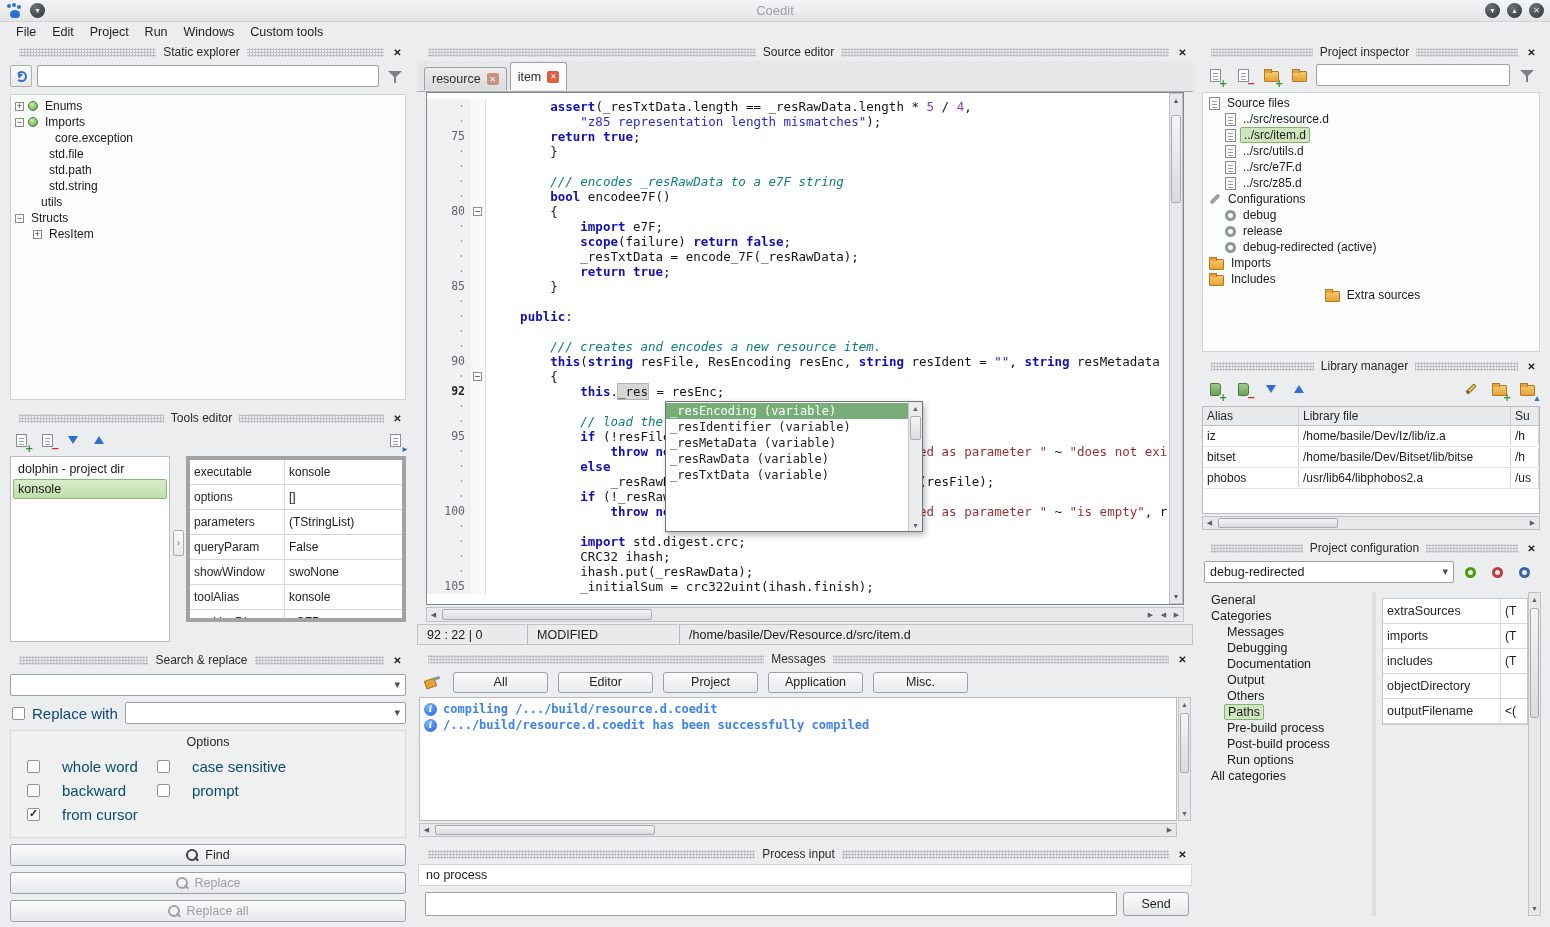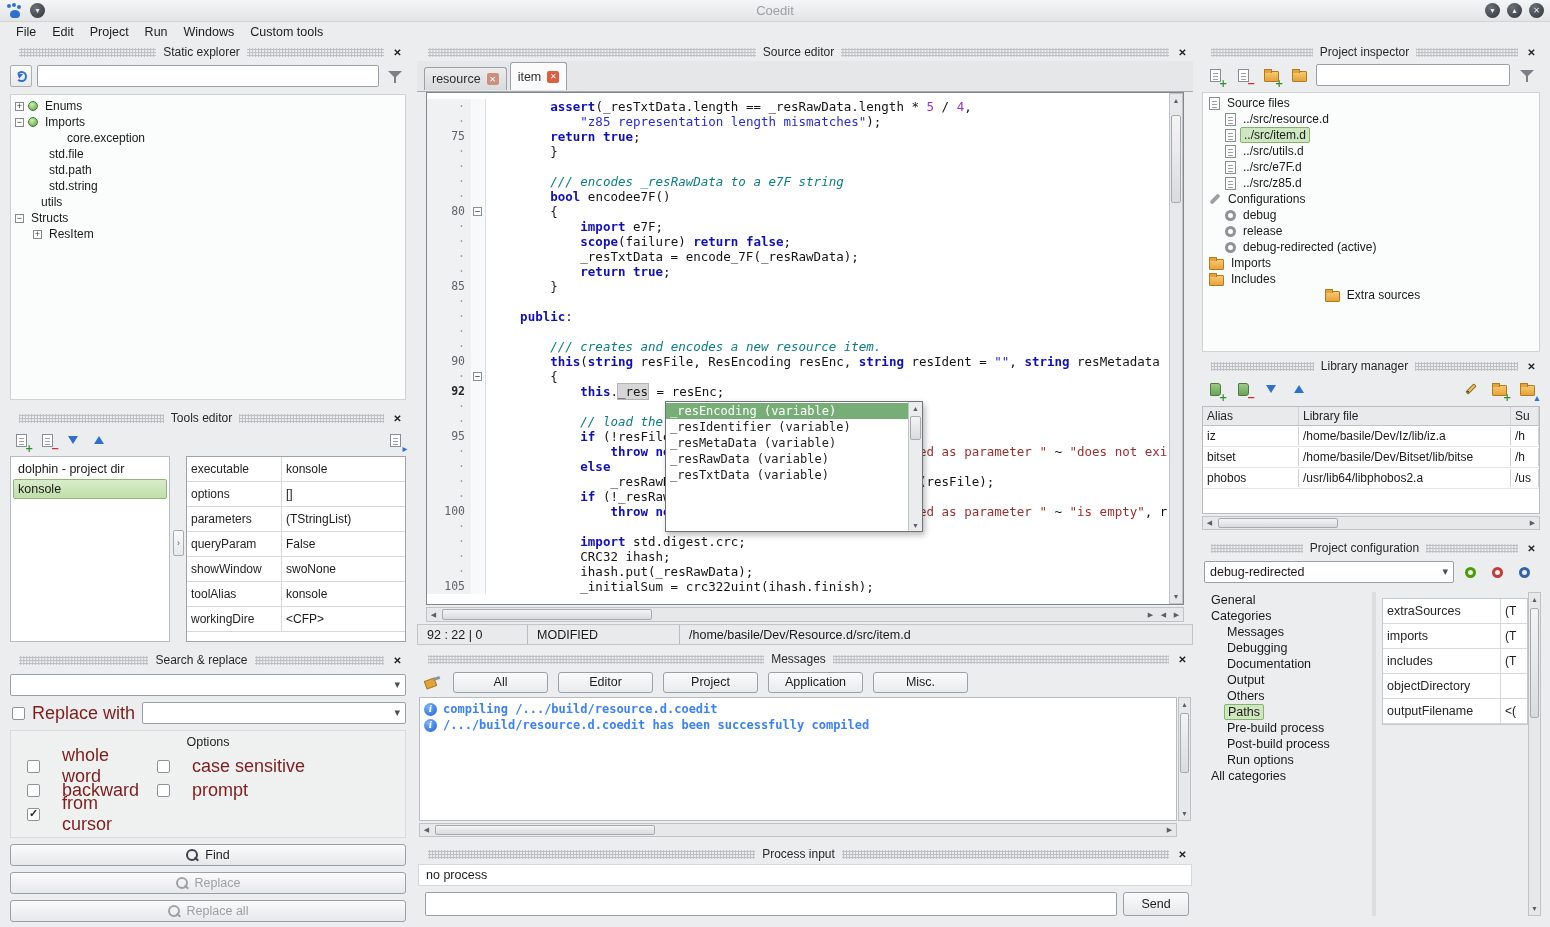--- a/index.html
+++ b/index.html
@@ -67,21 +67,21 @@
 
   
   .trow{height:16px;display:flex;align-items:center;gap:4px;font-size:12px;white-space:nowrap;overflow:hidden}
   .expander{width:9px;height:9px;border:1px solid #858a8e;background:#fff;font-size:9px;line-height:7px;text-align:center;color:#333;flex:none}
   .expspace{width:9px;flex:none}
   .tlabel{padding:0 3px;border-radius:2px}
   .sel-green{background:#cfe7c0;border:1px solid #85b36c}
   .chk{display:flex;align-items:center;gap:22px;height:18px}
   .chkbox{width:13px;height:13px;background:#fff;border:1px solid #8d9399;border-radius:2px;position:relative;flex:none}
   .chkbox.checked::before{content:"✓";position:absolute;left:1px;top:-2px;font-size:11px;font-weight:bold;color:#2b2e31}
-  .chklabel{font-size:18px;color:#7f1d1d}
+  .chklabel{font-size:15px;color:#0c4a6e}
 
   
   .sb{background:#e7e8e9;border:1px solid #bfc3c6;position:absolute;display:flex}
   .sb .tr{position:relative;flex:1}
   .sb .th{position:absolute;background:linear-gradient(#f4f4f5,#d9dbde);border:1px solid #a6abb0;border-radius:2px}
   .sb .ar{width:13px;display:flex;align-items:center;justify-content:center;color:#5a6066;font-size:7px;flex:none}
   .sb.v{flex-direction:column}
   .sb.v .ar{width:auto;height:13px}
 
   
@@ -91,21 +91,21 @@
   #se-tree{position:absolute;left:2px;top:50px;width:396px;height:306px;background:#fbfcfc;border:1px solid #cfd2d4;padding-top:3px;overflow:hidden}
 
   #p-tools{left:8px;top:410px;width:400px;height:238px}
   #te-toolbar{position:absolute;left:2px;top:18px;width:396px;height:24px;display:flex;align-items:center;gap:4px}
   #te-toolbar .spacer{flex:1}
   #tools-list{position:absolute;left:2px;top:46px;width:160px;height:186px;background:#fff;border:1px solid #b9bdc0;padding:2px;overflow:hidden}
   .litem{height:20px;display:flex;align-items:center;padding:0 4px;font-size:12.5px;border-radius:2px;border:1px solid transparent}
   .litem.selected{background:linear-gradient(#d9ecca,#bfdfa9);border-color:#8fb878}
   #tools-split{position:absolute;left:165px;top:120px;width:11px;height:26px;background:linear-gradient(#fbfbfc,#e7e8ea);border:1px solid #a6abb0;border-radius:2px;display:flex;align-items:center;justify-content:center;font-size:9px;color:#4a5056}
   #tools-split::before{content:"›"}
-  #tools-grid{position:absolute;left:178px;top:46px;width:220px;height:186px;background:#fff;border:1px solid #a3a3a3;overflow:hidden}
+  #tools-grid{position:absolute;left:178px;top:46px;width:220px;height:166px;background:#fff;border:4px solid #a3a3a3;overflow:hidden}
   .pgr{display:flex;height:25px;border-bottom:1px solid #d5d8da;background:#fff}
   .pgn{width:95px;border-right:1px solid #d5d8da;padding:5px 4px 0;font-size:12px;color:#232527;overflow:hidden;white-space:nowrap}
   .pgv{flex:1;padding:5px 4px 0;font-size:12px;overflow:hidden;white-space:nowrap}
 
   #p-search{left:8px;top:652px;width:400px;height:268px}
   #sr-combo1{position:absolute;left:2px;top:22px;width:396px}
   #sr-row2{position:absolute;left:4px;top:50px;width:394px;height:22px;display:flex;align-items:center;gap:7px}
   #sr-row2 .combo{flex:1}
   #sr-options{position:absolute;left:2px;top:78px;width:396px;height:108px;background:#eff1f1;border:1px solid #d8dbdc}
   #sr-options .gtitle{text-align:center;font-size:12.5px;padding-top:4px;color:#1d1f21}
@@ -236,21 +236,21 @@
       <div class="trow" style="padding-left: 4px;">
         <span class="expander">+</span>
         <span class="i-sphere"></span>
         <span class="tlabel">Enums</span>
       </div>
       <div class="trow" style="padding-left: 4px;">
         <span class="expander">−</span>
         <span class="i-sphere"></span>
         <span class="tlabel">Imports</span>
       </div>
-      <div class="trow" style="padding-left: 28px; margin-left: 12px;">
+      <div class="trow" style="padding-left: 28px;">
         <span class="expspace"></span>
         <span class="tlabel">core.exception</span>
       </div>
       <div class="trow" style="padding-left: 22px;">
         <span class="expspace"></span>
         <span class="tlabel">std.file</span>
       </div>
       <div class="trow" style="padding-left: 22px;">
         <span class="expspace"></span>
         <span class="tlabel">std.path</span>

